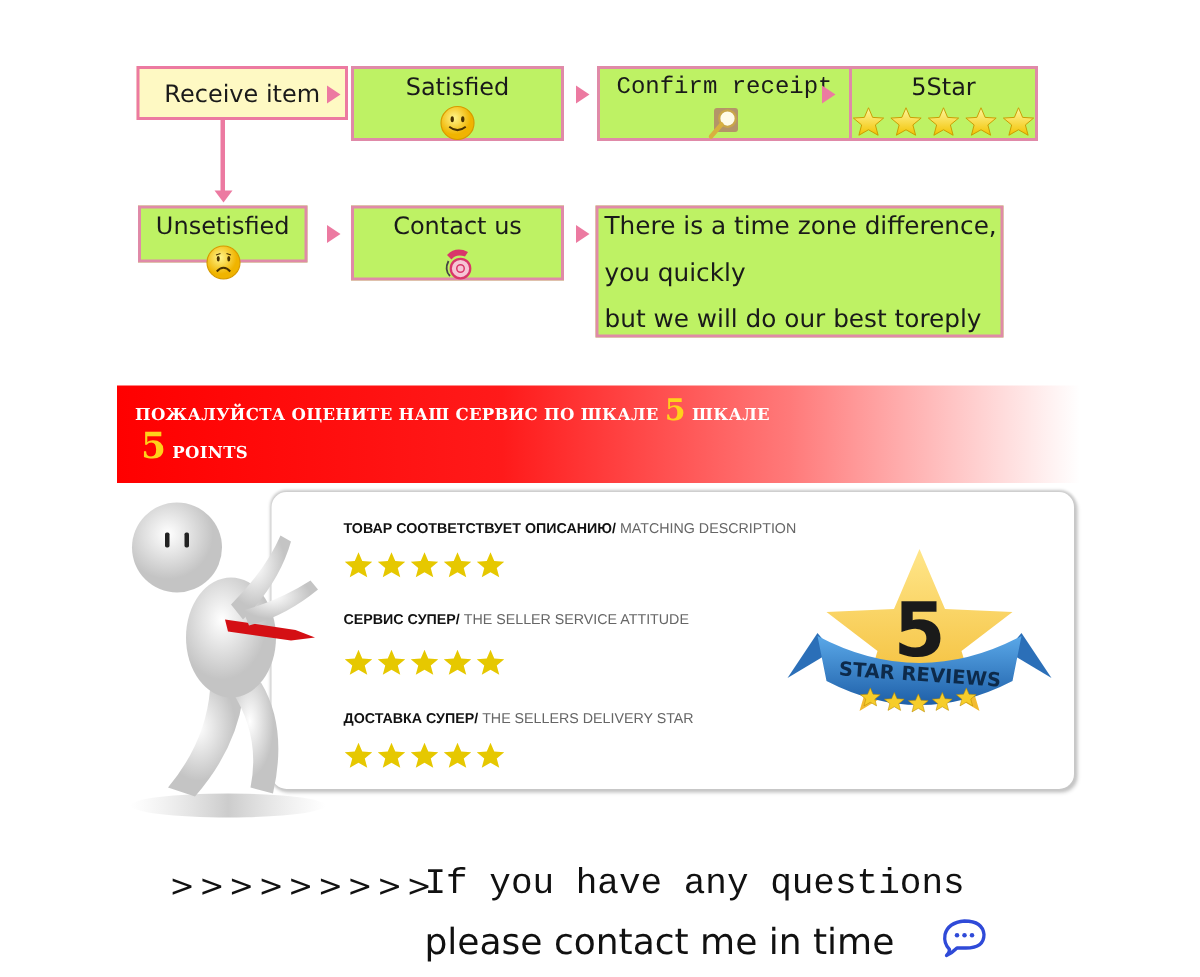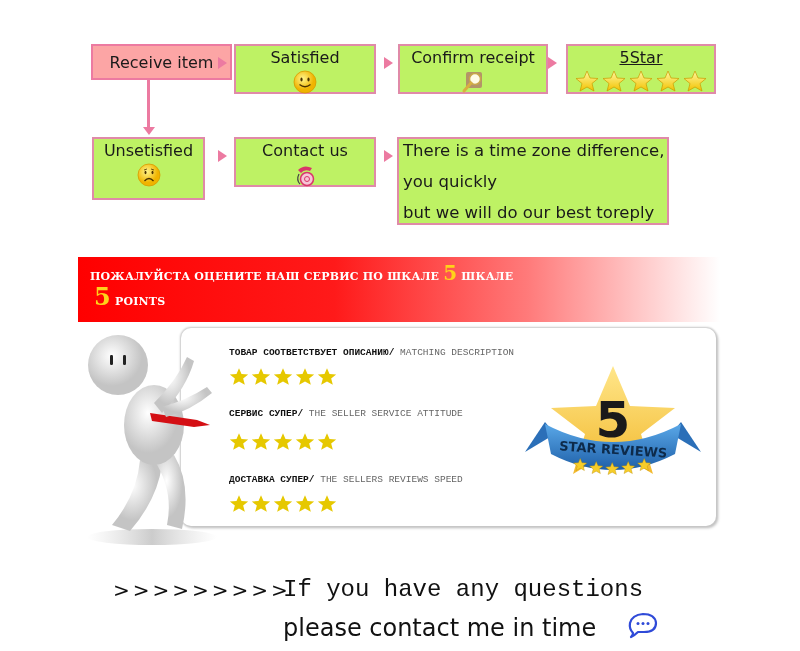--- a/index.html
+++ b/index.html
@@ -3,21 +3,21 @@
 <meta charset="utf-8">
 <style>
   * { box-sizing: border-box; margin: 0; padding: 0; }
   html, body { width: 800px; height: 651px; background: #ffffff; overflow: hidden; }
   body { position: relative; font-family: "DejaVu Sans", sans-serif; color: #111; }
 
   .flow-box {
     position: absolute; border: 2px solid #e08aa8; background: #bef264;
     text-align: center; font-size: 16px; color: #1a1a1a; line-height: 20px;
   }
-  .flow-box.primary { background: #fca5a5; border-color: #ec7aa1; }
+  .flow-box.primary { background: #fef9c3; border-color: #ec7aa1; }
   .flow-box .label { display: block; padding-top: 4px; }
   .flow-arrow {
     position: absolute; width: 0; height: 0;
     border-top: 6px solid transparent; border-bottom: 6px solid transparent;
     border-left: 9px solid #ec7aa1;
   }
   .vline { position: absolute; background: #ec7aa1; }
   .down-arrow {
     position: absolute; width: 0; height: 0;
     border-left: 6px solid transparent; border-right: 6px solid transparent;
@@ -34,21 +34,21 @@
   }
   .banner .line { display: flex; align-items: baseline; height: 21px; letter-spacing: 0.2px; }
   .banner .big5 { color: #ffd21a; font-size: 20px; margin: 0 4px; }
 
   .card {
     position: absolute; left: 181px; top: 328px; width: 535px; height: 198px;
     border-radius: 10px; background: #fff;
     box-shadow: 0 0 2px 1px #c8c8c8, 2px 2px 3px #bdbdbd;
   }
   .card-row { position: absolute; left: 48px; }
-  .card-row .title { font-family: Liberation Mono, monospace; font-size: 9.5px; white-space: nowrap; }
+  .card-row .title { font-family: Liberation Sans, sans-serif; font-size: 9.5px; white-space: nowrap; }
   .card-row .ru { font-weight: bold; color: #111; }
   .card-row .en { color: #666; }
   .card-row .stars { display: flex; gap: 2px; margin-top: 9px; }
 
   .figure { position: absolute; left: 82px; top: 325px; width: 150px; height: 225px; }
   .badge { position: absolute; left: 515px; top: 362px; width: 196px; height: 120px; }
 
   .footer-line {
     position: absolute; font-size: 24px; color: #111; white-space: nowrap;
   }
@@ -73,31 +73,31 @@
         </radialGradient>
       </defs>
     <circle cx="13" cy="13" r="11" fill="url(#g1)" stroke="#d79a00" stroke-width="0.8"></circle>
     <ellipse cx="9.5" cy="10.5" rx="1.1" ry="2" fill="#4a3200"></ellipse>
     <ellipse cx="16.5" cy="10.5" rx="1.1" ry="2" fill="#4a3200"></ellipse>
     <path d="M7.5 15.5 Q13 20 18.5 15.5" stroke="#4a3200" stroke-width="1.3" fill="none"></path>
   </svg>
 </div>
 <div class="flow-arrow" style="left:384px; top:57px;"></div>
 
-<div class="flow-box" style="left:398px; top:44px; width:150px; height:50px;">
+<div class="flow-box" style="left:398px; top:44px; width:170px; height:50px;font-family:Liberation Mono, monospace;">
   <span class="label" style="padding-top:2px;">Confirm receipt</span>
   <svg class="icon-wrap" viewBox="0 0 26 26">
     <rect x="6" y="3" width="16" height="16" rx="2" fill="#b49468"></rect>
     <circle cx="15" cy="10" r="5.5" fill="#fffbe8" stroke="#c9a64a" stroke-width="1.5"></circle>
     <path d="M11 14 L4 22" stroke="#d8b040" stroke-width="3" stroke-linecap="round"></path>
   </svg>
 </div>
 <div class="flow-arrow" style="left:548px; top:57px;"></div>
 
-<div class="flow-box" style="left:566px; top:44px; width:150px; height:50px;text-decoration:underline;">
+<div class="flow-box" style="left:566px; top:44px; width:126px; height:50px;">
   <span class="label" style="padding-top:2px;">5Star</span>
   <div class="stars-row">
     <svg width="24" height="22" viewBox="0 0 24 22">
         <defs>
           <linearGradient id="sg" x1="0" y1="0" x2="0" y2="1">
             <stop offset="0" stop-color="#fff7a0"></stop>
             <stop offset="1" stop-color="#f2c200"></stop>
           </linearGradient>
         </defs>
         <path d="M12 1 L15 8 L23 8.5 L17 13.5 L19 21 L12 17 L5 21 L7 13.5 L1 8.5 L9 8 Z" fill="url(#sg)" stroke="#c99a00" stroke-width="0.7"></path>
@@ -113,21 +113,21 @@
       </svg>
     <svg width="24" height="22" viewBox="0 0 24 22">
         <path d="M12 1 L15 8 L23 8.5 L17 13.5 L19 21 L12 17 L5 21 L7 13.5 L1 8.5 L9 8 Z" fill="url(#sg)" stroke="#c99a00" stroke-width="0.7"></path>
       </svg>
   </div>
 </div>
 
 <div class="vline" style="left:147px; top:80px; width:3px; height:48px;"></div>
 <div class="down-arrow" style="left:142.5px; top:127px;"></div>
 
-<div class="flow-box" style="left:92px; top:137px; width:113px; height:63px;">
+<div class="flow-box" style="left:92px; top:137px; width:113px; height:38px;">
   <span class="label" style="padding-top:2px;">Unsetisfied</span>
   <svg class="icon-wrap" viewBox="0 0 26 26">
     <circle cx="13" cy="13" r="11" fill="url(#g1)" stroke="#d79a00" stroke-width="0.8"></circle>
     <ellipse cx="9.5" cy="10.5" rx="1" ry="1.8" fill="#4a3200"></ellipse>
     <ellipse cx="16.5" cy="10.5" rx="1" ry="1.8" fill="#4a3200"></ellipse>
     <path d="M8 8 L11 7 M18 8 L15 7" stroke="#4a3200" stroke-width="0.8"></path>
     <path d="M8.5 19 Q13 14 17.5 19" stroke="#4a3200" stroke-width="1.3" fill="none"></path>
   </svg>
 </div>
 <div class="flow-arrow" style="left:218px; top:150px;"></div>
@@ -201,21 +201,21 @@
       <svg width="20" height="19" viewBox="0 0 24 22">
           <path d="M12 1 L15 8 L23 8.5 L17 13.5 L19 21 L12 17 L5 21 L7 13.5 L1 8.5 L9 8 Z" fill="#e6c800"></path>
         </svg>
       <svg width="20" height="19" viewBox="0 0 24 22">
           <path d="M12 1 L15 8 L23 8.5 L17 13.5 L19 21 L12 17 L5 21 L7 13.5 L1 8.5 L9 8 Z" fill="#e6c800"></path>
         </svg>
     </div>
   </div>
   <div class="card-row" style="top:146px;">
     <div class="title">
-      <span class="ru">ДОСТАВКА СУПЕР/</span><span class="en"> THE SELLERS REVIEWS SPEED</span>
+      <span class="ru">ДОСТАВКА СУПЕР/</span><span class="en"> THE SELLERS DELIVERY STAR</span>
     </div>
     <div class="stars">
       <svg width="20" height="19" viewBox="0 0 24 22">
           <path d="M12 1 L15 8 L23 8.5 L17 13.5 L19 21 L12 17 L5 21 L7 13.5 L1 8.5 L9 8 Z" fill="#e6c800"></path>
         </svg>
       <svg width="20" height="19" viewBox="0 0 24 22">
           <path d="M12 1 L15 8 L23 8.5 L17 13.5 L19 21 L12 17 L5 21 L7 13.5 L1 8.5 L9 8 Z" fill="#e6c800"></path>
         </svg>
       <svg width="20" height="19" viewBox="0 0 24 22">
           <path d="M12 1 L15 8 L23 8.5 L17 13.5 L19 21 L12 17 L5 21 L7 13.5 L1 8.5 L9 8 Z" fill="#e6c800"></path>

